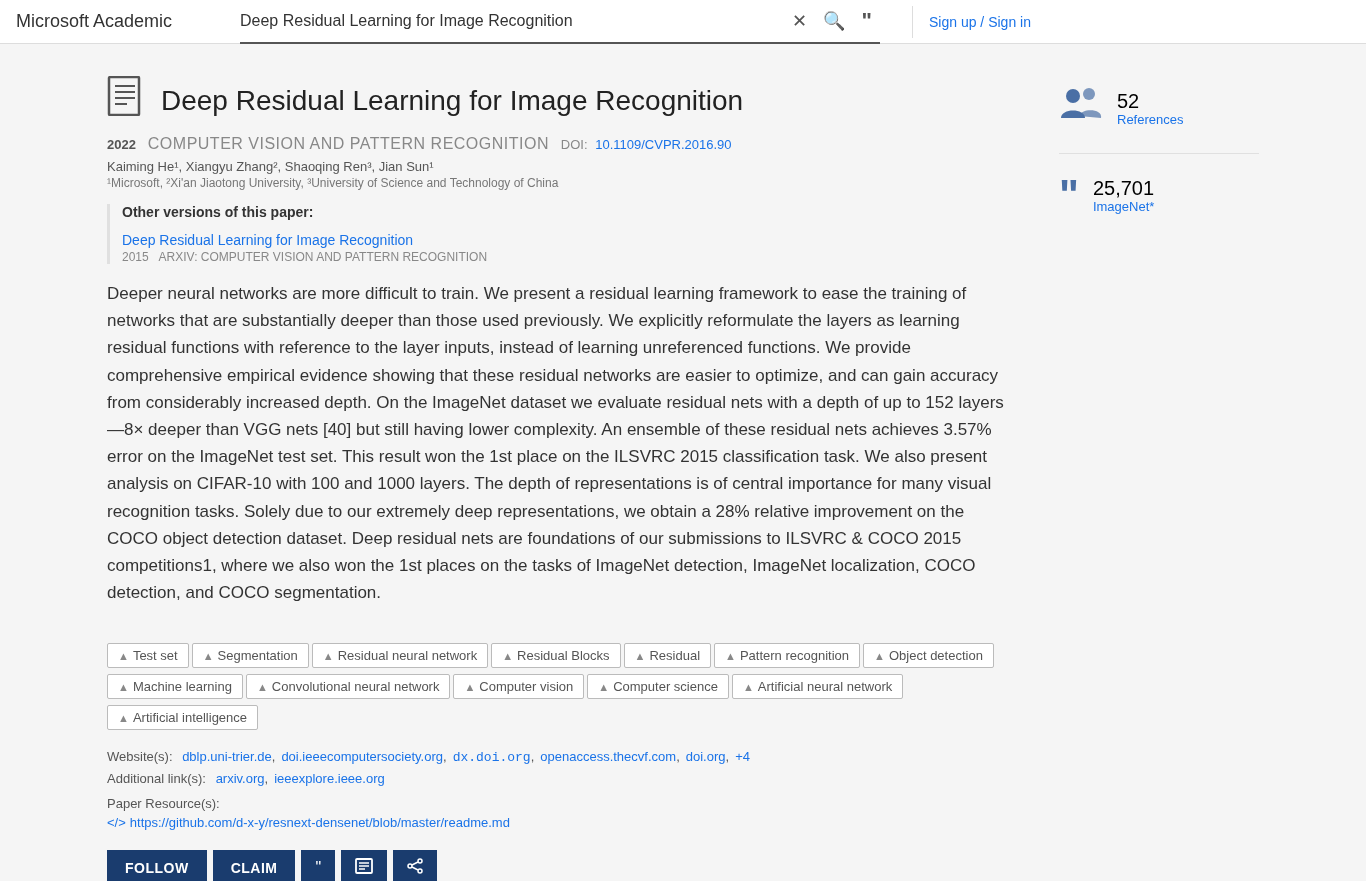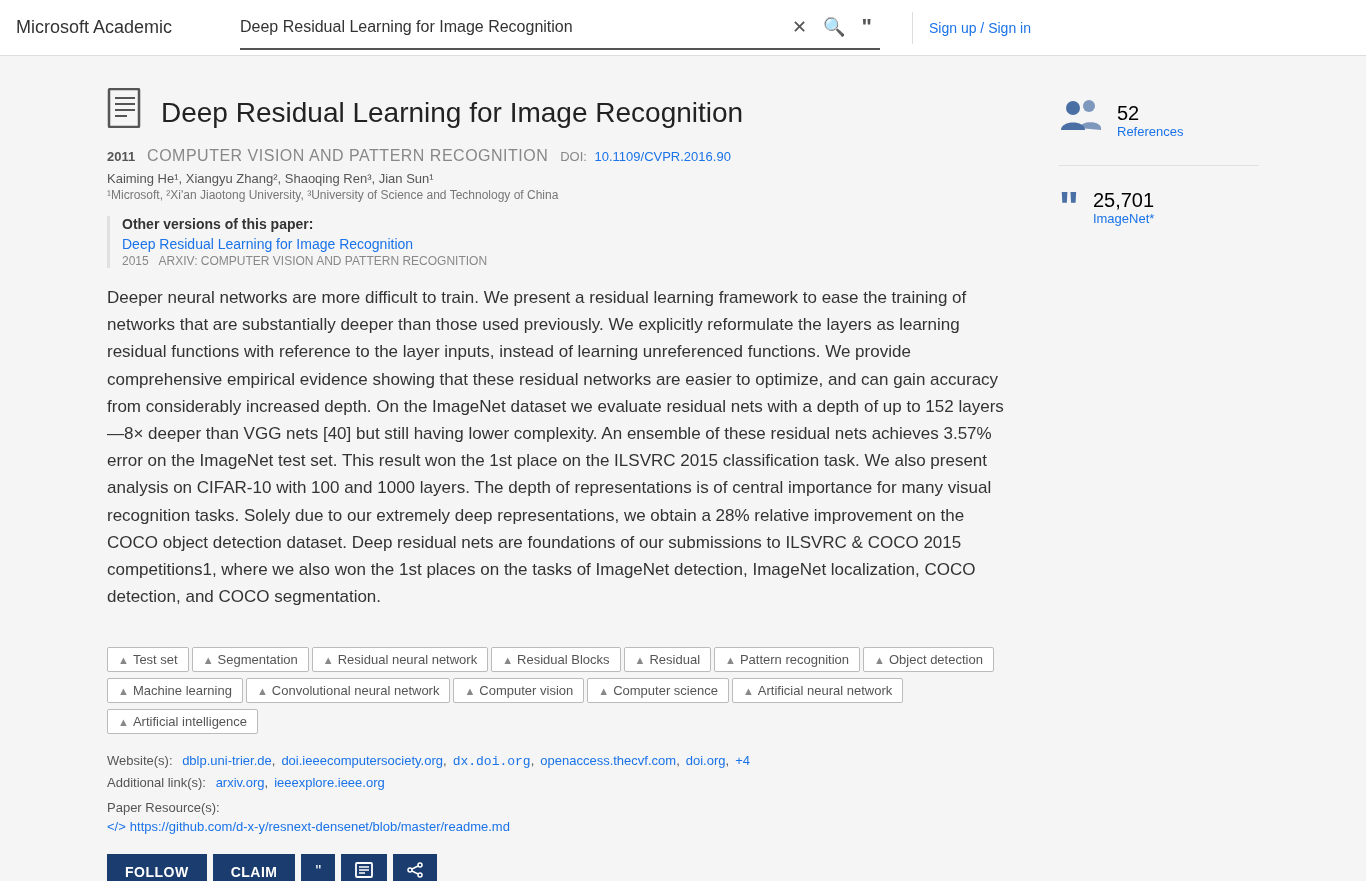--- a/index.html
+++ b/index.html
@@ -4,21 +4,21 @@
   <style>
     * { box-sizing: border-box; margin: 0; padding: 0; }
     body { font-family: 'Segoe UI', Arial, sans-serif; background: #f5f5f5; color: #333; font-size: 14px; }
 
     
     .header {
       display: flex;
       align-items: center;
       background: #fff;
       border-bottom: 1px solid #ddd;
-      height: 56px;
+      height: 44px;
       padding: 0 16px;
     }
     .header-logo {
       font-size: 18px;
       font-weight: 300;
       color: #333;
       min-width: 200px;
       white-space: nowrap;
     }
     .header-search-wrap {
@@ -142,21 +142,21 @@
 
     
     .other-versions {
       border-left: 3px solid #e0e0e0;
       padding-left: 12px;
       margin-bottom: 16px;
     }
     .other-versions-label {
       font-size: 14px;
       font-weight: 600;
-      margin-bottom: 4px;
+      margin-bottom: 12px;
       color: #333;
     }
     .other-version-title {
       color: #1a73e8;
       font-size: 14px;
       text-decoration: none;
     }
     .other-version-venue {
       font-size: 12px;
       color: #888;
@@ -310,21 +310,21 @@
           <line x1="8" y1="10" x2="28" y2="10" stroke="#555" stroke-width="2"></line>
           <line x1="8" y1="16" x2="28" y2="16" stroke="#555" stroke-width="2"></line>
           <line x1="8" y1="22" x2="28" y2="22" stroke="#555" stroke-width="2"></line>
           <line x1="8" y1="28" x2="20" y2="28" stroke="#555" stroke-width="2"></line>
         </svg>
       </span>
       <h1 class="paper-title">Deep Residual Learning for Image Recognition</h1>
     </div>
 
     <div class="paper-meta">
-      <span class="paper-year">2011</span>
+      <span class="paper-year">2022</span>
       <span class="paper-venue" style="margin-left:8px;">COMPUTER VISION AND PATTERN RECOGNITION</span>
       <span class="paper-doi" style="margin-left:8px;">
         <span>DOI:</span>
         <a href="#" style="margin-left:4px;">10.1109/CVPR.2016.90</a>
       </span>
     </div>
     <div class="paper-authors">Kaiming He¹, Xiangyu Zhang², Shaoqing Ren³, Jian Sun¹</div>
     <div class="paper-affiliations">¹Microsoft, ²Xi'an Jiaotong University, ³University of Science and Technology of China</div>
 
     <div class="other-versions">

